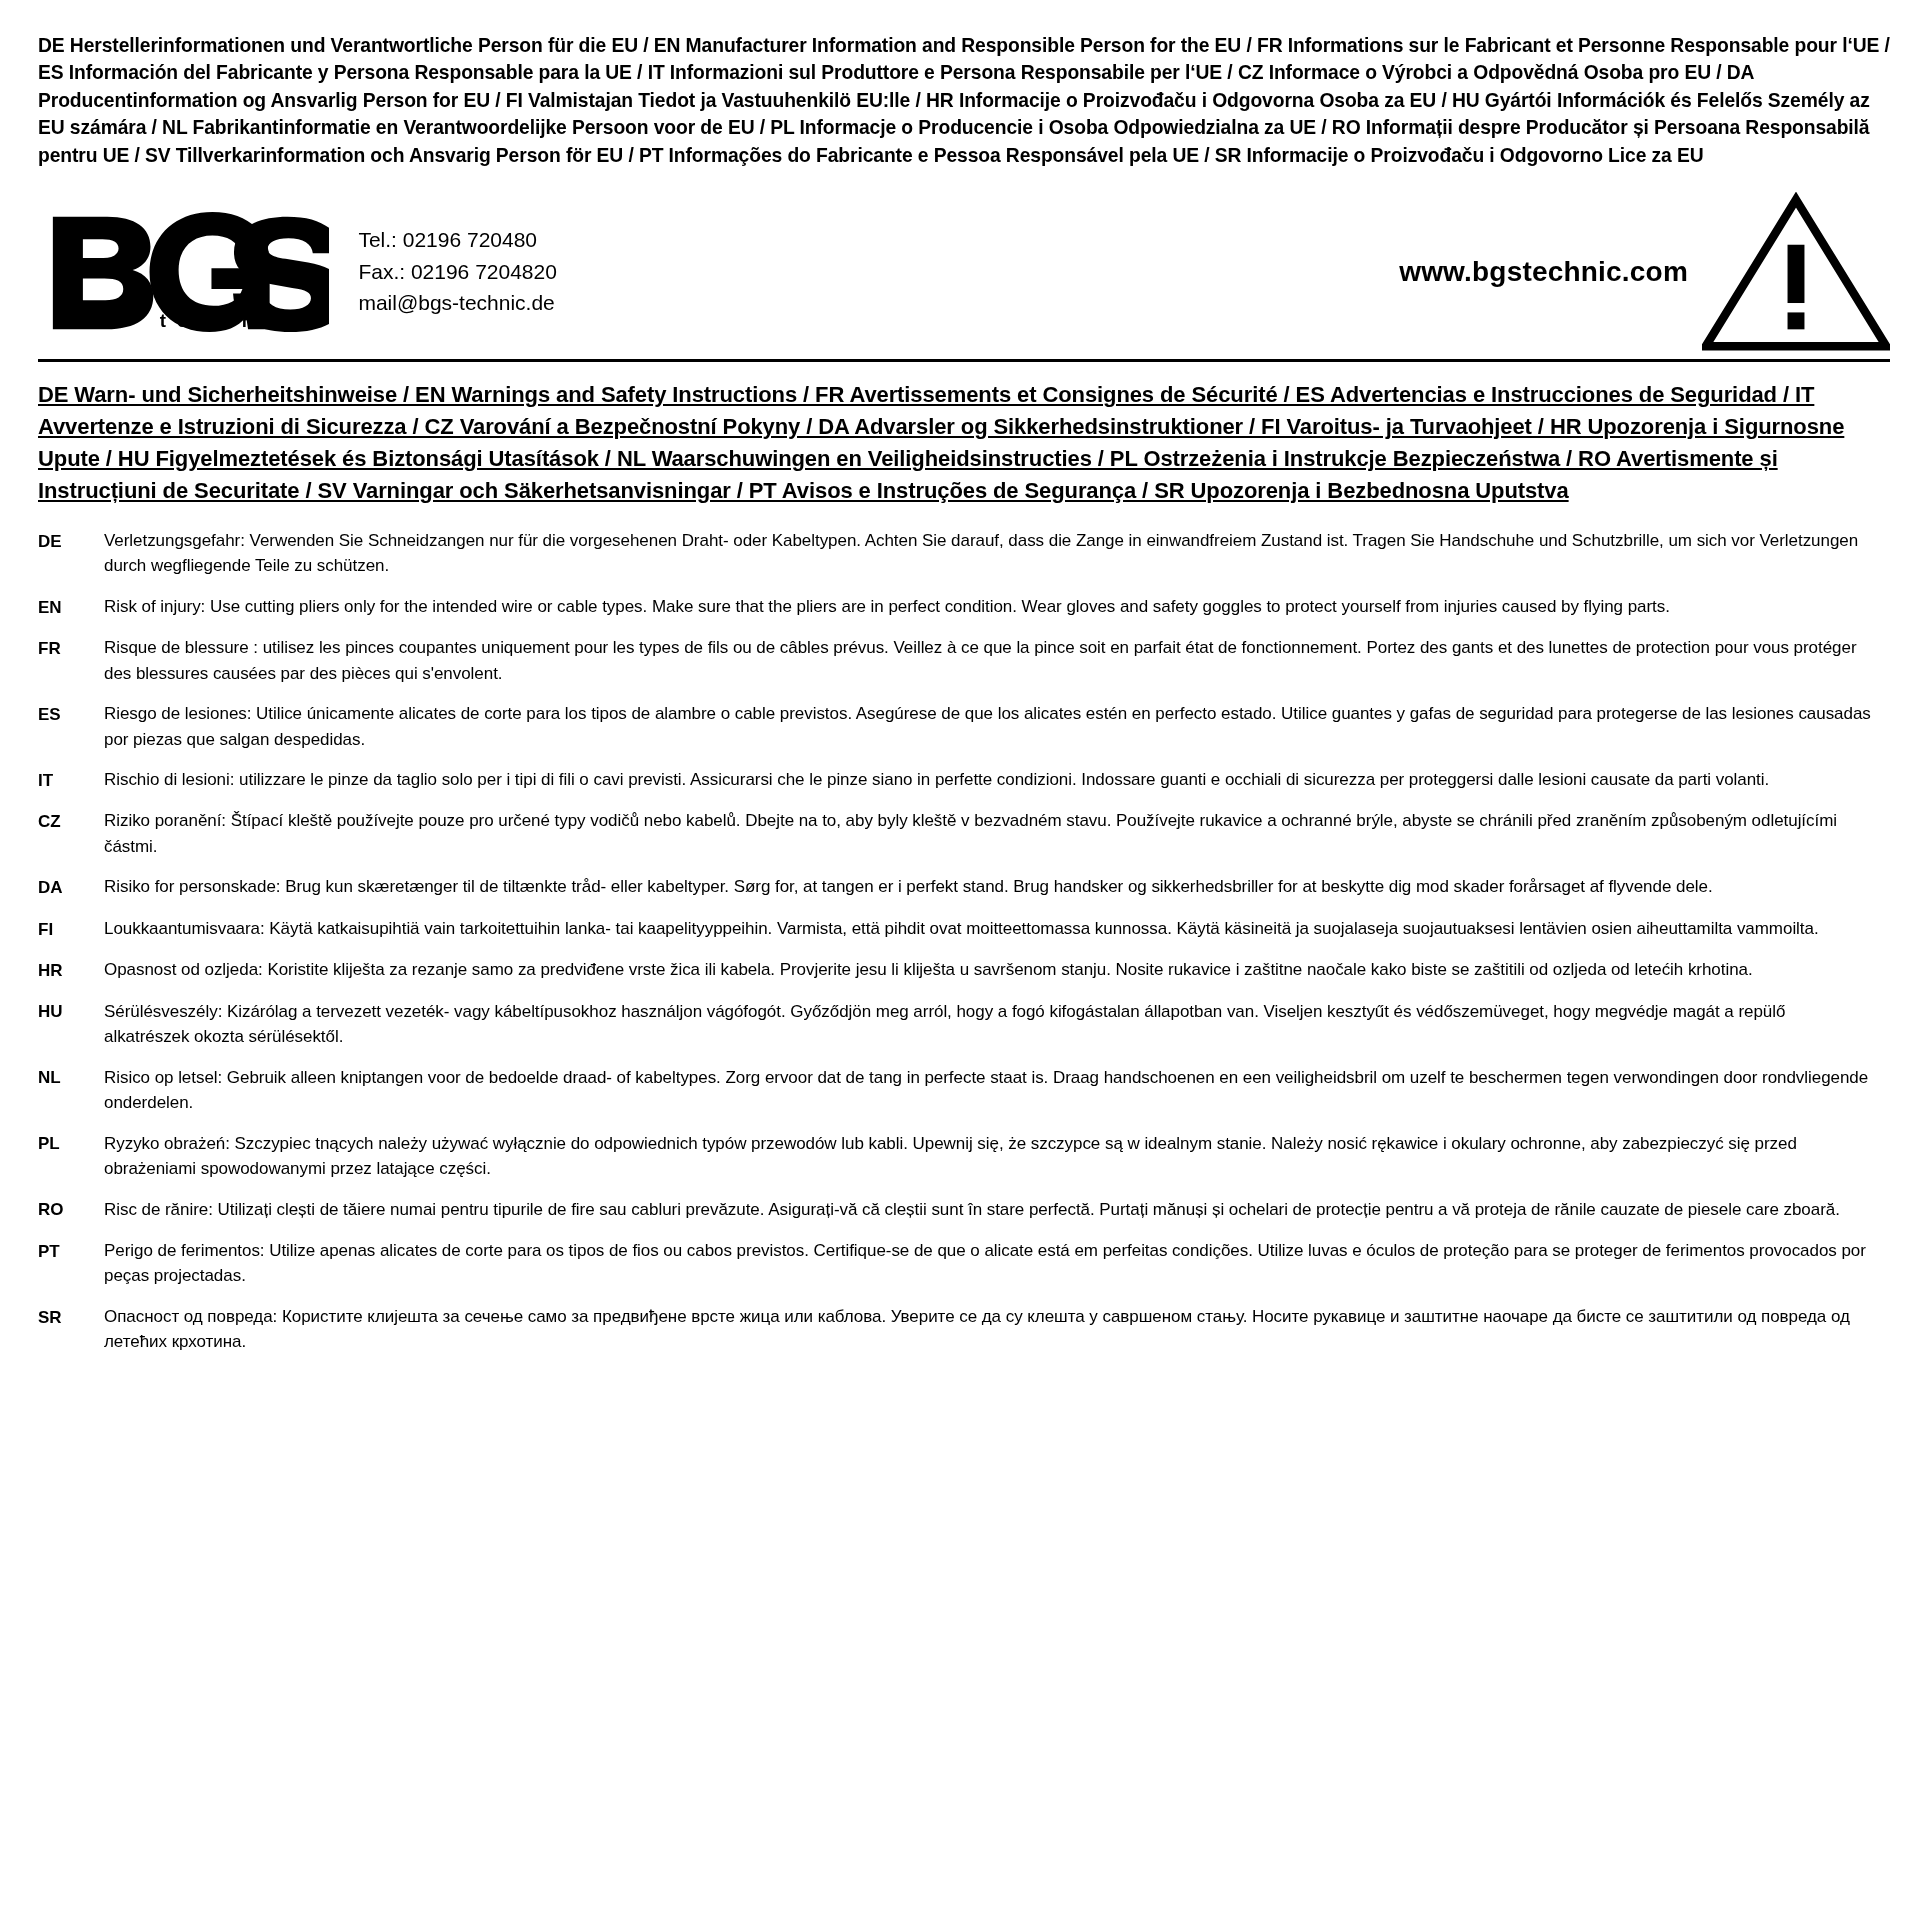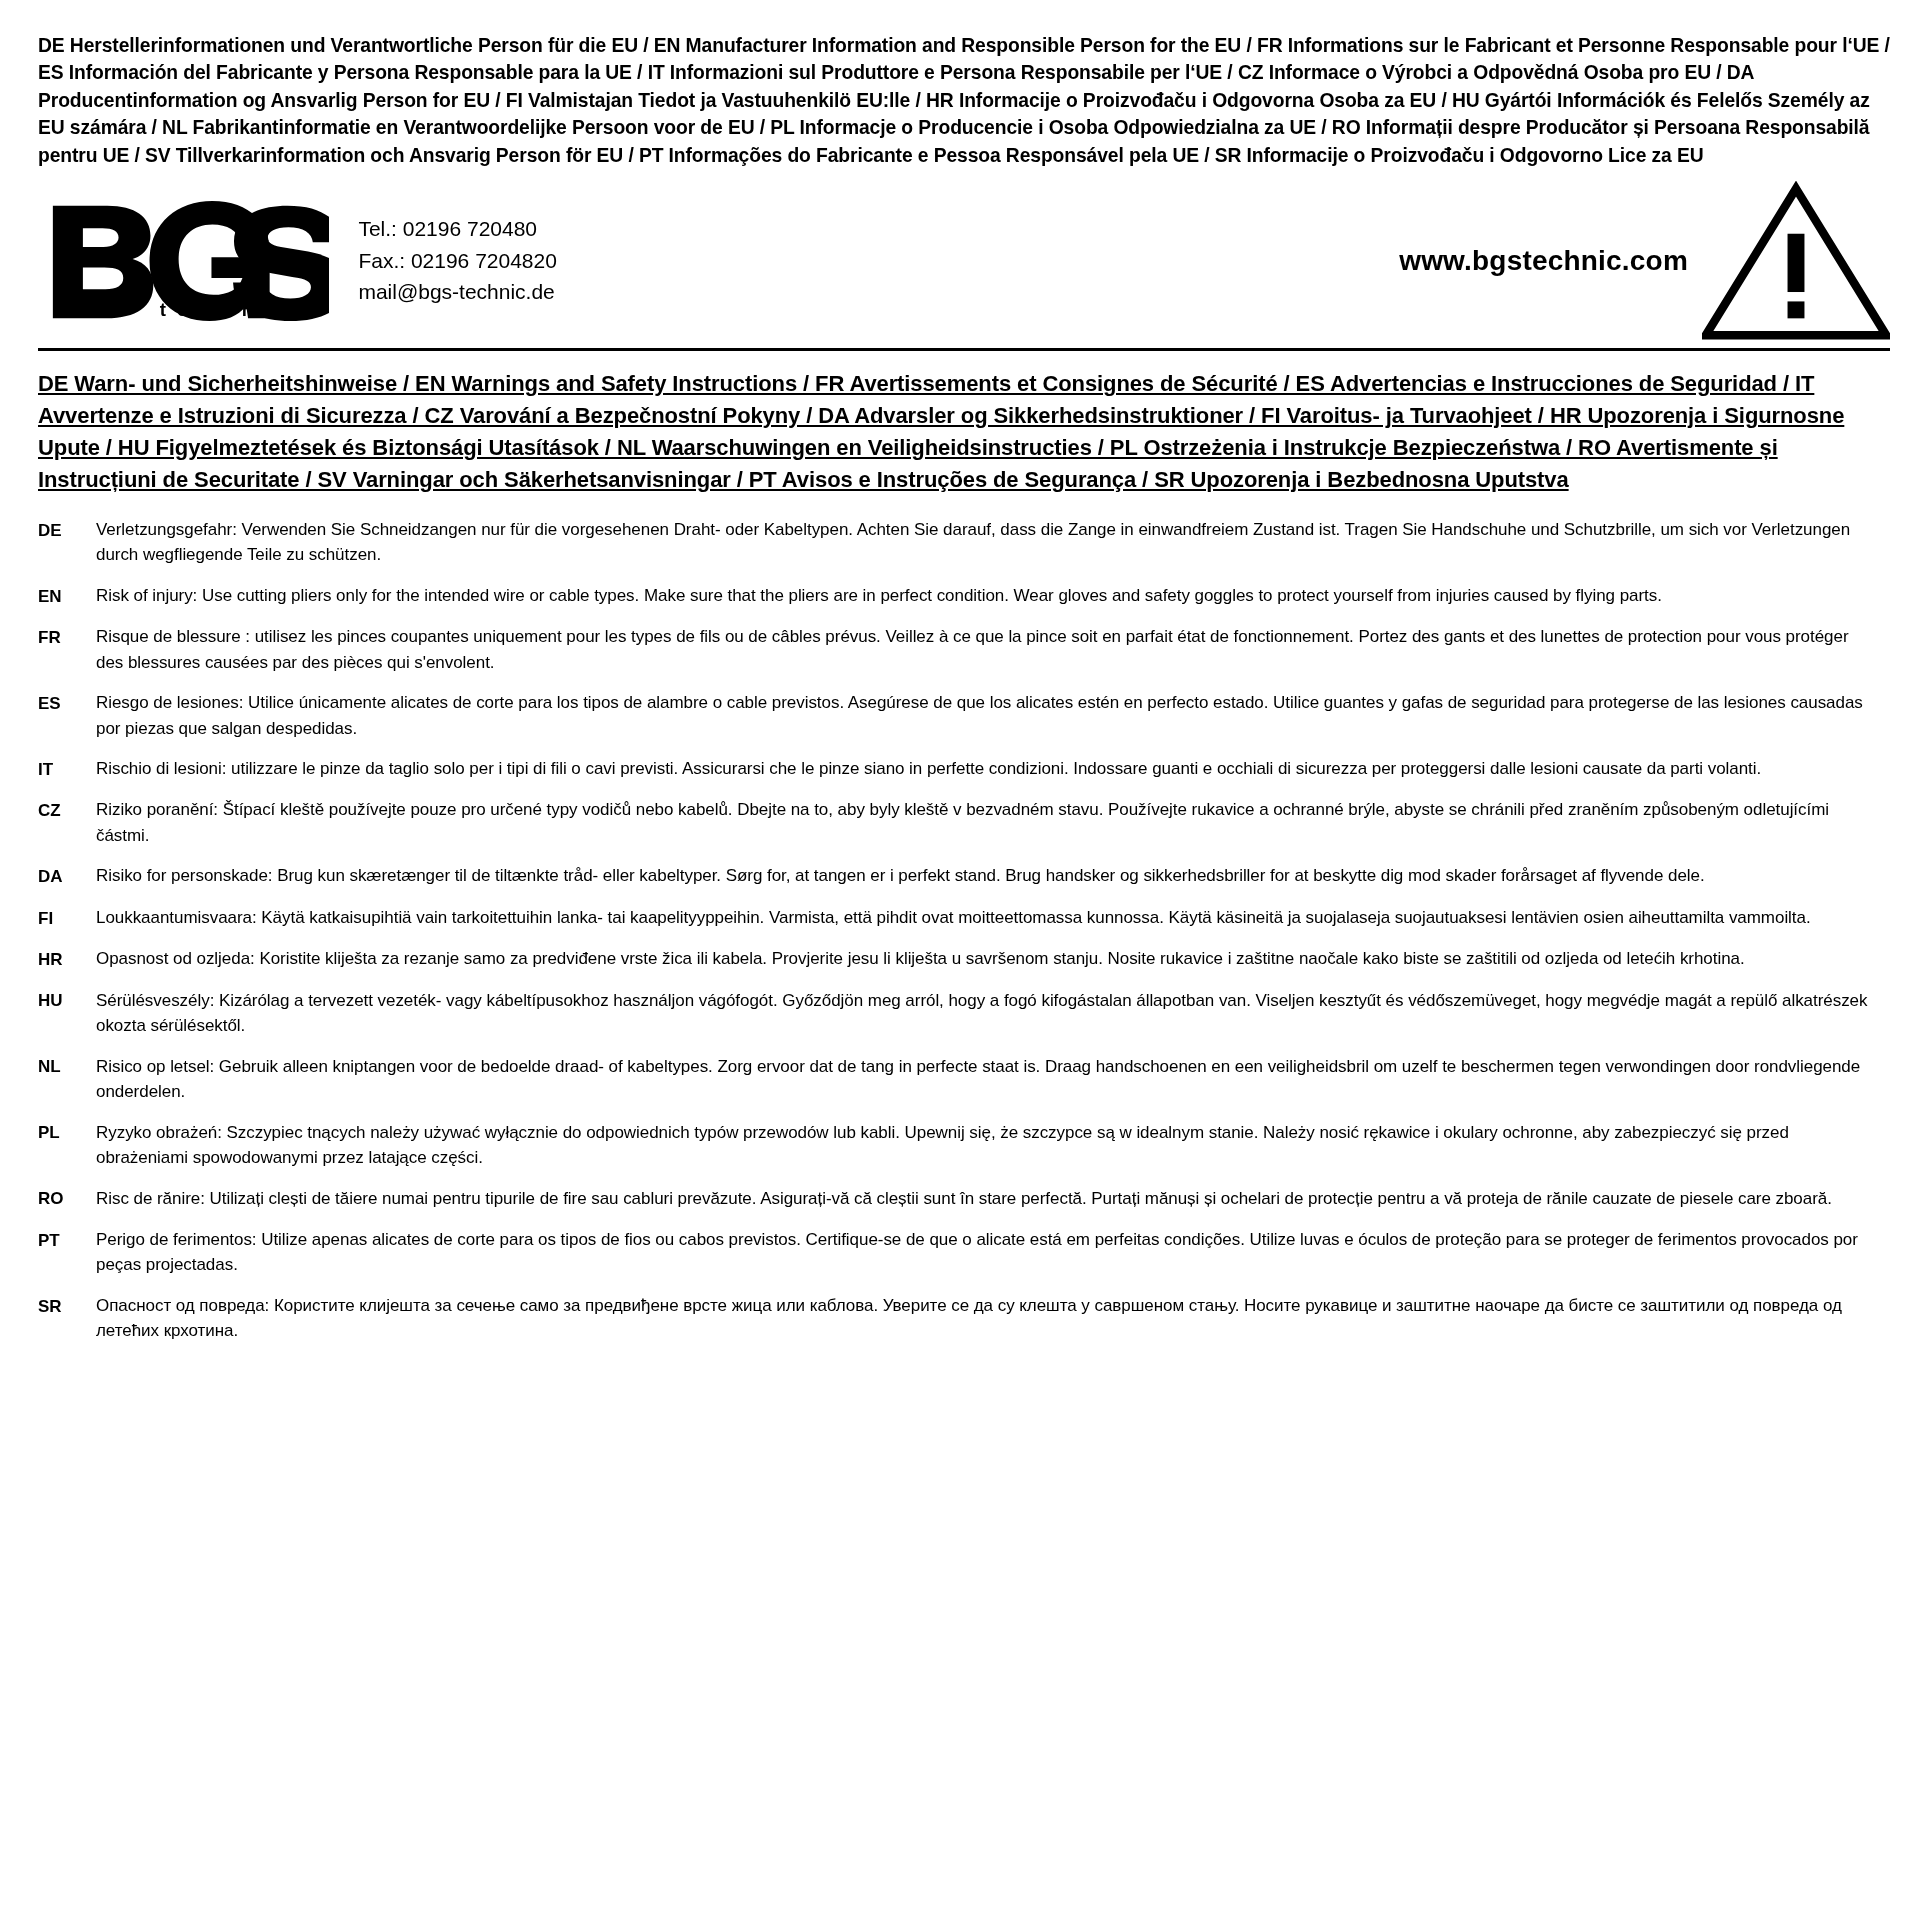--- a/index.html
+++ b/index.html
@@ -20,21 +20,21 @@
     height: 1928px;
     padding: 32px 38px 0 38px;
   }
 
   
   .top-heading {
     font-size: 19.3px;
     font-weight: bold;
     line-height: 1.42;
     letter-spacing: -0.1px;
-    margin: 0 0 6px 0;
+    margin: 0 0 17px 0;
   }
 
   
   .company-block {
     display: flex;
     align-items: center;
     padding: 5.6px 0 7.5px 0;
     border-bottom: 3.8px solid #000;
     margin-bottom: 17px;
   }
@@ -78,20 +78,21 @@
     letter-spacing: -0.1px;
     margin: 0 0 21px 0;
     text-decoration: underline;
   }
 
   
   .rows { }
   .row {
     display: flex;
     margin-bottom: 15px;
+    gap: 8px;
   }
   .row .code {
     flex: 0 0 58px;
     font-size: 17px;
     font-weight: bold;
     line-height: 1.5;
     padding-top: 0.9px;
   }
   .row .txt {
     flex: 1 1 auto;

